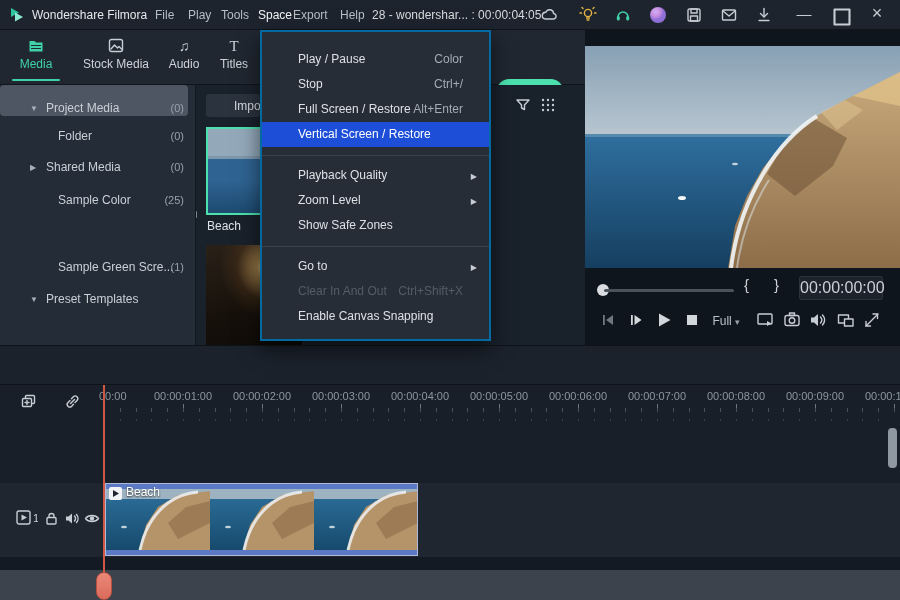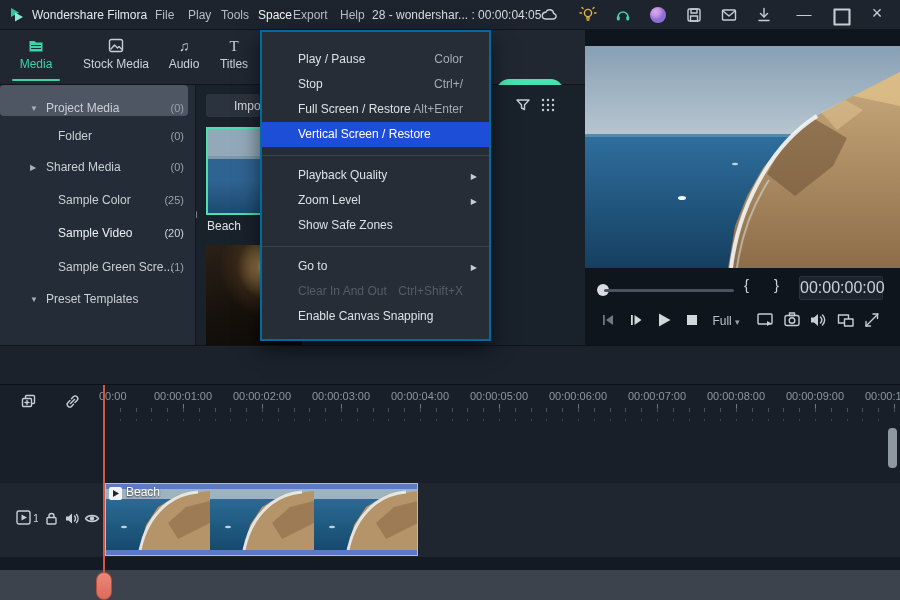--- a/index.html
+++ b/index.html
@@ -209,24 +209,20 @@
       <span class="scount">(0)</span>
     </div>
     <div class="abs srow" style="top:71px">
       <span class="exp">▶</span>
       <span class="slabel" style="left:46px">Shared Media</span>
       <span class="scount">(0)</span>
     </div>
     <div class="abs srow" style="top:104px">
       <span class="slabel" style="left:58px">Sample Color</span>
       <span class="scount">(25)</span>
-    </div>
-    <div class="abs srow" style="top:137px;color:#eef1f4">
-      <span class="slabel" style="left:58px">Sample Video</span>
-      <span class="scount" style="color:#cdd3da">(20)</span>
     </div>
     <div class="abs srow" style="top:171px">
       <span class="slabel" style="left:58px">Sample Green Scre...</span>
       <span class="scount">(1)</span>
     </div>
     <div class="abs srow" style="top:203px">
       <span class="exp">▼</span>
       <span class="slabel" style="left:46px">Preset Templates</span>
     </div>
 

